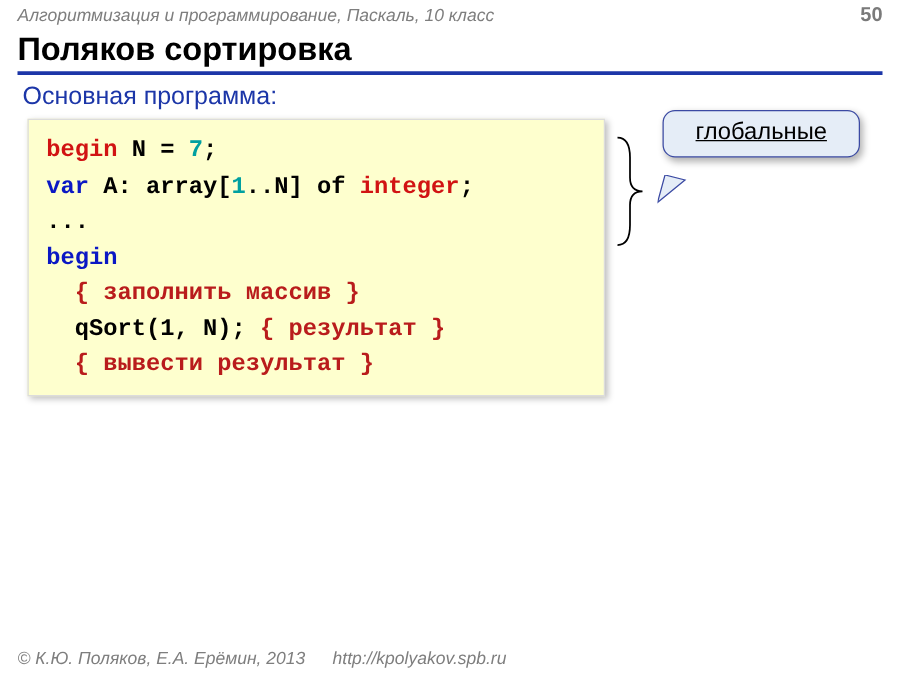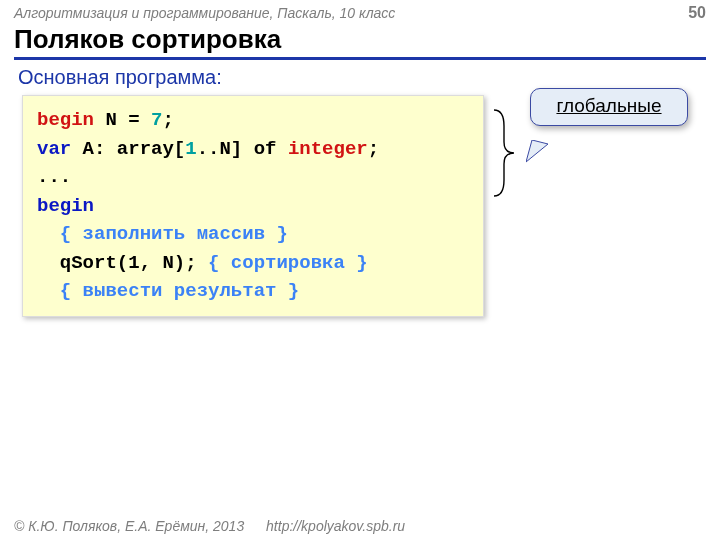--- a/index.html
+++ b/index.html
@@ -49,21 +49,21 @@
     padding: 10px 14px 10px 14px;
     font-family: "Courier New", Courier, monospace;
     font-size: 19px;
     font-weight: bold;
     line-height: 1.5;
     color: #000;
   }
   .kw-blue  { color: #0b18c4; }
   .kw-teal  { color: #00a0a0; }
   .kw-red   { color: #d11313; }
-  .comment  { color: #3b82f6; }
+  .comment  { color: #b91c1c; }
   .bracket {
     position: absolute;
     left: 490px;
     top: 108px;
     width: 30px;
     pointer-events: none;
   }
   .callout {
     position: absolute;
     left: 530px;
@@ -112,21 +112,21 @@
 </div>
 
 <div class="subtitle">Основная программа:</div>
 
 <div class="code-block">
   <div><span class="kw-red">begin</span><span> N</span><span> = </span><span class="kw-teal">7</span><span>;</span></div>
   <div><span class="kw-blue">var</span><span> A: array[</span><span class="kw-teal">1</span><span>..N] of </span><span class="kw-red">integer</span><span>;</span></div>
   <div>...</div>
   <div><span class="kw-blue">begin</span></div>
   <div style="white-space:pre;"><span>  </span><span class="comment">{ заполнить массив }</span></div>
-  <div style="white-space:pre;"><span>  </span><span>qSort(1, N);</span><span> </span><span class="comment">{ сортировка }</span></div>
+  <div style="white-space:pre;"><span>  </span><span>qSort(1, N);</span><span> </span><span class="comment">{ результат }</span></div>
   <div style="white-space:pre;"><span>  </span><span class="comment">{ вывести результат }</span></div>
 </div>
 
 <svg class="bracket" width="30" height="90" viewBox="0 0 30 90">
   <path d="M 4 2 Q 14 2 14 18 L 14 34 Q 14 45 24 45 Q 14 45 14 56 L 14 72 Q 14 88 4 88" fill="none" stroke="#000" stroke-width="1.4"></path>
 </svg>
 
 <div class="callout">
   <div>глобальные</div>
 </div>

